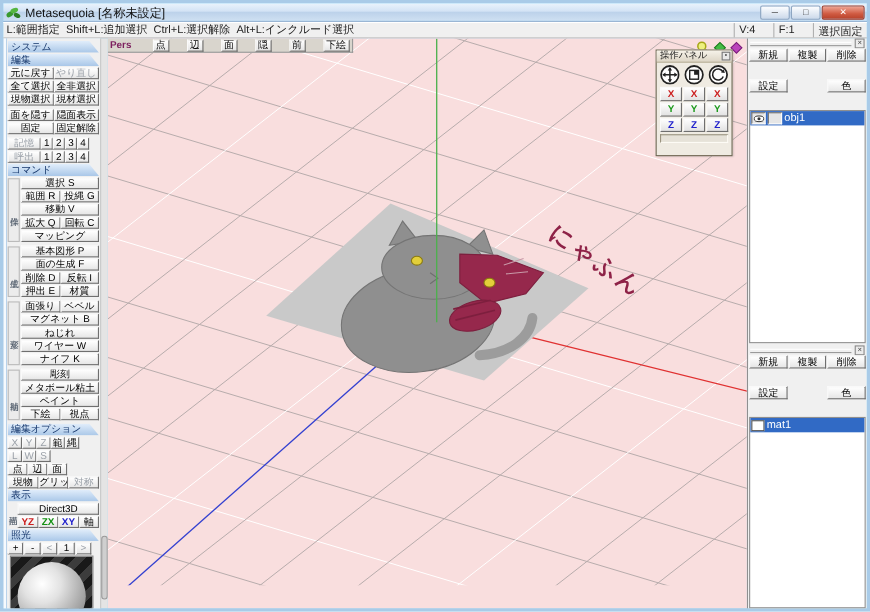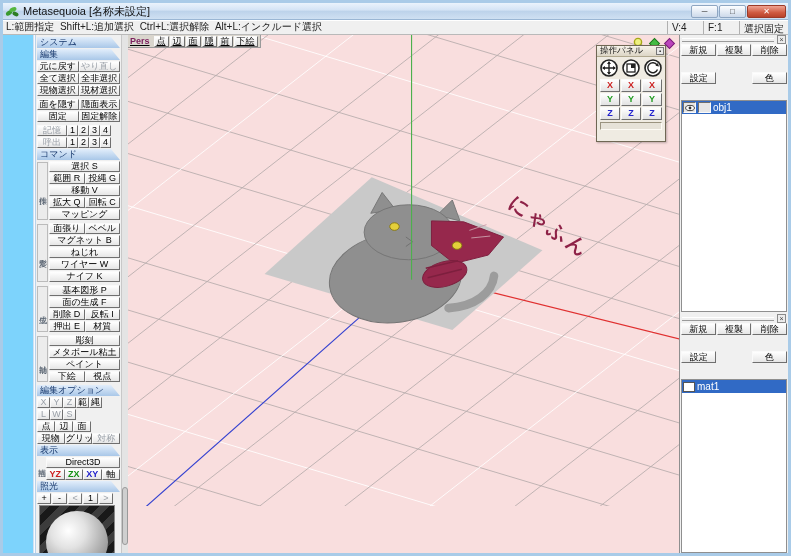--- a/index.html
+++ b/index.html
@@ -32,21 +32,21 @@
     border-bottom:1px solid #b9b9b9; display:flex; align-items:flex-end; font-size:10px; color:#222; }
   .hints { padding-left:3px; white-space:pre; }
   .sb-right { margin-left:auto; display:flex; height:100%; }
   .sb-cell { border-left:1px solid #b0b0b0; padding:1px 4px; min-width:36px; white-space:nowrap; }
 
   
   .main { flex:1; display:flex; min-height:0; }
 
   
   .sidebar { width:88px; flex:0 0 88px; background:#f0f0f0; padding:1px 1px 12px 4px; overflow:hidden;
-    background-image:linear-gradient(90deg,#cfe0f2 0,#cfe0f2 1px,#f6fafe 1px,#f6fafe 2px,#b9d2ea 2px,#b9d2ea 3px,#f0f0f0 3px);margin-left:30px; }
+    background-image:linear-gradient(90deg,#cfe0f2 0,#cfe0f2 1px,#f6fafe 1px,#f6fafe 2px,#b9d2ea 2px,#b9d2ea 3px,#f0f0f0 3px); }
   .sec-header { height:11px; margin:1px 0 1px; font-size:9px; line-height:11px; color:#15366b;
     padding-left:3px; background:linear-gradient(180deg,#e2eefb,#a9c7e8);
     clip-path:polygon(0 0,calc(100% - 9px) 0,100% 100%,0 100%); }
   .row { display:flex; margin-bottom:1px; }
   .btn { flex:1; height:11px; font-size:9px; line-height:9px; text-align:center; color:#000;
     background:linear-gradient(#ffffff,#e6e6e6); border:1px solid;
     border-color:#fafafa #6f6f6f #6f6f6f #fafafa; white-space:nowrap; overflow:hidden; padding:0; }
   .btn.gray { color:#9aa0a8; }
   .slot { flex:0 0 11px; }
   .memlbl { flex:0 0 30px; }
@@ -69,21 +69,21 @@
   
   .side-scroll { width:7px; flex:0 0 7px; background:#e4e4e4; border-left:1px solid #c8c8c8;
     position:relative; }
   .side-thumb { position:absolute; left:0; right:0; bottom:8px; height:58px; background:#cfcfcf;
     border:1px solid #9a9a9a; border-radius:3px; }
 
   
   .viewport { flex:1; position:relative; background:#f9dede; overflow:hidden; }
   .scene { position:absolute; inset:0; }
   .vp-header { position:absolute; top:0; left:0; height:13px; display:flex; align-items:center;
-    background:#d9d5cd; border-right:1px solid #9a9a9a; border-bottom:1px solid #9a9a9a; padding:0 2px; gap:1px;text-decoration:underline; }
+    background:#d9d5cd; border-right:1px solid #9a9a9a; border-bottom:1px solid #9a9a9a; padding:0 2px; gap:16px; }
   .vp-label { font-size:9px; font-weight:bold; color:#7c1f5e; margin-right:3px; }
   .vp-btn { height:11px; font-size:9px; line-height:9px; padding:0 2px;
     background:linear-gradient(#fff,#e4e4e4); border:1px solid; border-color:#fafafa #6f6f6f #6f6f6f #fafafa; }
   .vp-icons { position:absolute; top:2px; right:3px; display:flex; gap:2px; }
 
   
   .op-panel { position:absolute; top:10px; right:13px; width:70px; height:97px;
     background:#efebe2; border:1px solid #6f6754; box-shadow:1px 1px 2px rgba(0,0,0,.25); }
   .op-title { height:11px; display:flex; align-items:center; font-size:8.5px; color:#111;
     padding:0 1px 0 3px; background:linear-gradient(#f6f2e9,#ddd6c6); border-bottom:1px solid #b1a98f; }
@@ -204,58 +204,58 @@
             <button class="btn">拡大 Q</button>
             <button class="btn">回転 C</button>
           </div>
           <div class="row">
               <button class="btn">マッピング</button>
             </div>
         </div>
       </div>
 
       <div class="cmd-group">
+        <div class="cmd-tab">生成</div>
+        <div class="cmd-btns">
+          <div class="row">
+              <button class="btn">基本図形 P</button>
+            </div>
+          <div class="row">
+              <button class="btn">面の生成 F</button>
+            </div>
+          <div class="row">
+            <button class="btn">削除 D</button>
+            <button class="btn">反転 I</button>
+          </div>
+          <div class="row">
+            <button class="btn">押出 E</button>
+            <button class="btn">材質</button>
+          </div>
+        </div>
+      </div>
+
+      <div class="cmd-group">
         <div class="cmd-tab">変形</div>
         <div class="cmd-btns">
           <div class="row">
             <button class="btn">面張り</button>
             <button class="btn">ベベル</button>
           </div>
           <div class="row">
               <button class="btn">マグネット B</button>
             </div>
           <div class="row">
               <button class="btn">ねじれ</button>
             </div>
           <div class="row">
               <button class="btn">ワイヤー W</button>
             </div>
           <div class="row">
               <button class="btn">ナイフ K</button>
             </div>
-        </div>
-      </div>
-
-      <div class="cmd-group">
-        <div class="cmd-tab">生成</div>
-        <div class="cmd-btns">
-          <div class="row">
-              <button class="btn">基本図形 P</button>
-            </div>
-          <div class="row">
-              <button class="btn">面の生成 F</button>
-            </div>
-          <div class="row">
-            <button class="btn">削除 D</button>
-            <button class="btn">反転 I</button>
-          </div>
-          <div class="row">
-            <button class="btn">押出 E</button>
-            <button class="btn">材質</button>
-          </div>
         </div>
       </div>
 
       <div class="cmd-group">
         <div class="cmd-tab">補助</div>
         <div class="cmd-btns">
           <div class="row">
               <button class="btn">彫刻</button>
             </div>
           <div class="row">

